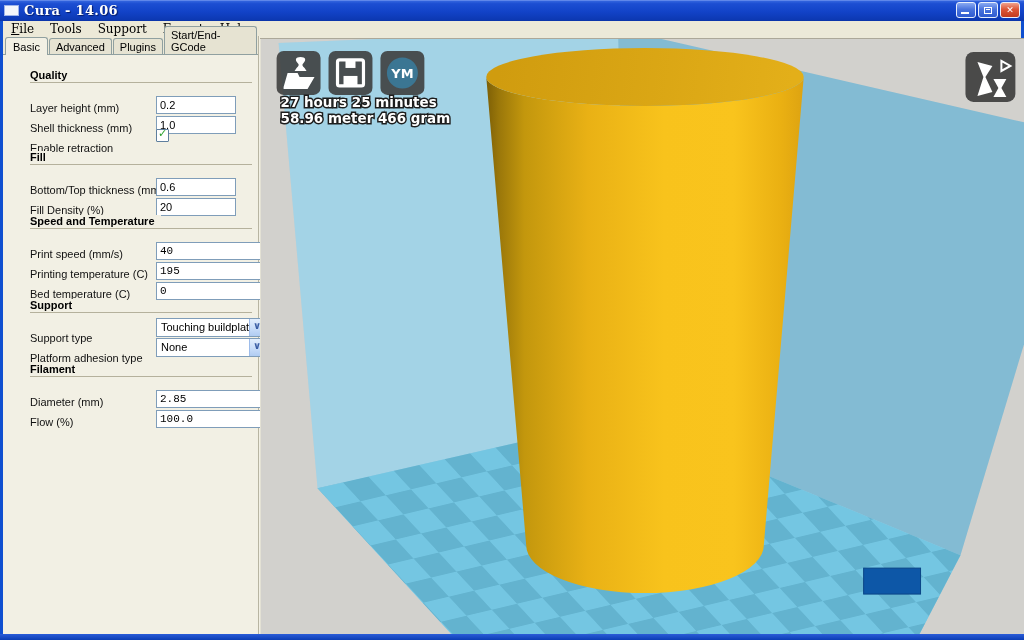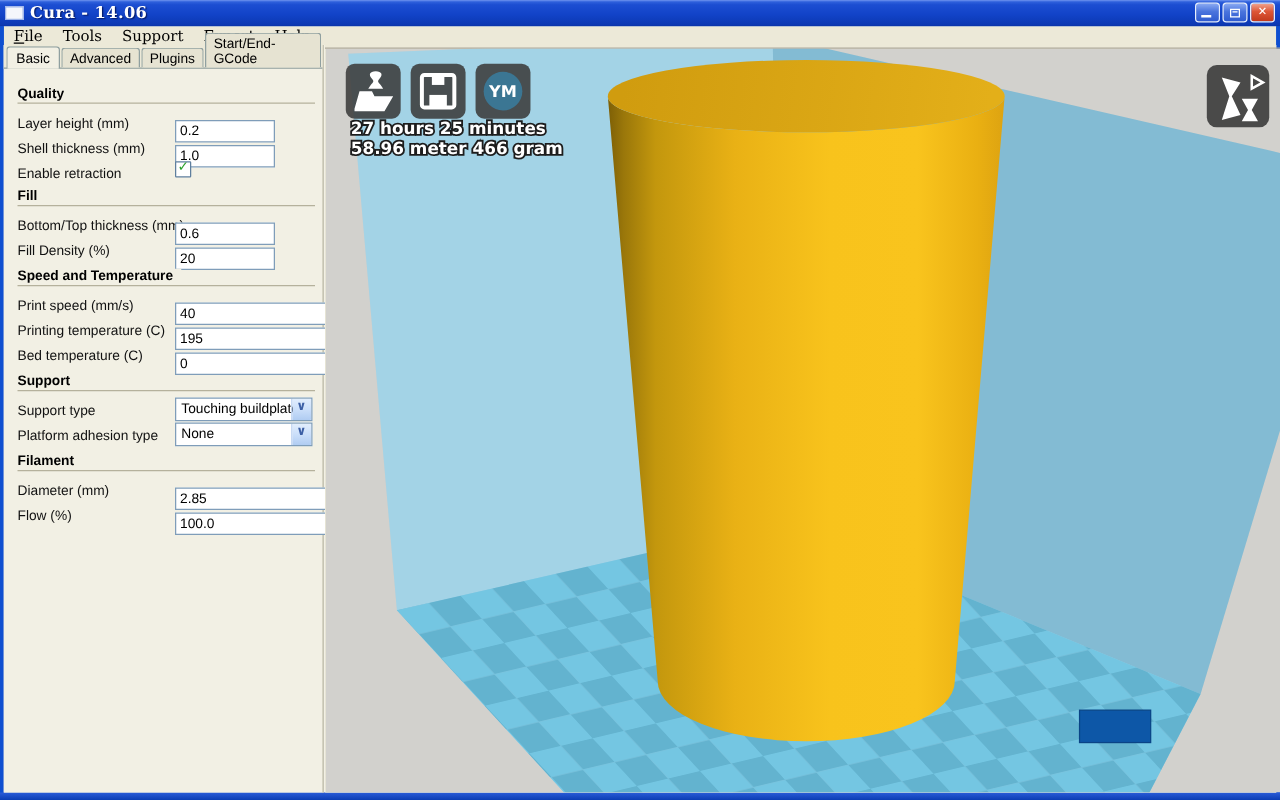--- a/index.html
+++ b/index.html
@@ -44,34 +44,34 @@
   
   .panel{ position:absolute; left:0; top:0; width:256px; height:100%; background:#f2f0e4; border-right:1px solid #b8b5a2; }
   .tabstrip{ position:relative; height:19px; background:#ece9d8; border-bottom:1px solid #90a0a0; padding-left:2px; display:flex; align-items:flex-end; }
   .tab{
     font:11px "Liberation Sans", sans-serif; color:#000;
     border:1px solid #90a0a0; border-bottom:none; border-radius:3px 3px 0 0;
     background:#e6e3d2; padding:2px 6px 1px 6px; margin-right:1px; position:relative; top:0;margin-top:33px;
   }
   .tab.active{ background:#f2f0e4; padding:3px 7px 2px 7px; top:1px; z-index:2; }
 
-  .settings{ padding-top:8px; }
+  .settings{ padding-top:8px;padding-left:16px; }
   .section{ margin-top:6px; }
   .sec-head{ position:relative; height:15px; margin-bottom:4px; }
   .sec-head b{ position:absolute; left:11px; top:0; font:bold 11px "Liberation Sans", sans-serif; color:#000; background:#f2f0e4; padding-right:6px; z-index:1;}
   .sec-head::after{ content:""; position:absolute; left:11px; right:6px; bottom:1px; border-bottom:1px solid #b5b19c; }
   .row{ position:relative; height:19px; margin-bottom:1px; }
   .row.short{ height:17px; }
-  .lbl{ position:absolute; left:11px; top:5px; font:11px "Liberation Sans", sans-serif; color:#111; white-space:nowrap;text-align:center; }
+  .lbl{ position:absolute; left:11px; top:14px; font:11px "Liberation Sans", sans-serif; color:#111; white-space:nowrap;text-align:center; }
   .field{
     position:absolute; left:137px; top:8px; height:18px;
     border:1px solid #7f9db9; background:#fff; font:11px "Liberation Sans", sans-serif;
     padding:0 3px; color:#000; outline:none;
   }
-  .narrow{ width:80px; } .wide{ width:130px; }
+  .narrow{ width:80px; } .wide{ width:130px;font-family:Liberation Mono, monospace; }
   .checkbox{
     position:absolute; left:137px; top:1px; width:13px; height:13px;
     background:#fff; border:1px solid #5f7f9e; border-radius:1px;
   }
   .check{ position:absolute; left:1px; top:-3px; font:bold 11px "DejaVu Sans", sans-serif; color:#2ba12b; }
   .combo{
     position:absolute; left:137px; top:0; width:110px; height:19px;
     border:1px solid #7f9db9; background:#fff;
   }
   .combo-text{ position:absolute; left:4px; top:2px; font:11px "Liberation Sans", sans-serif; color:#000; white-space:nowrap; }

